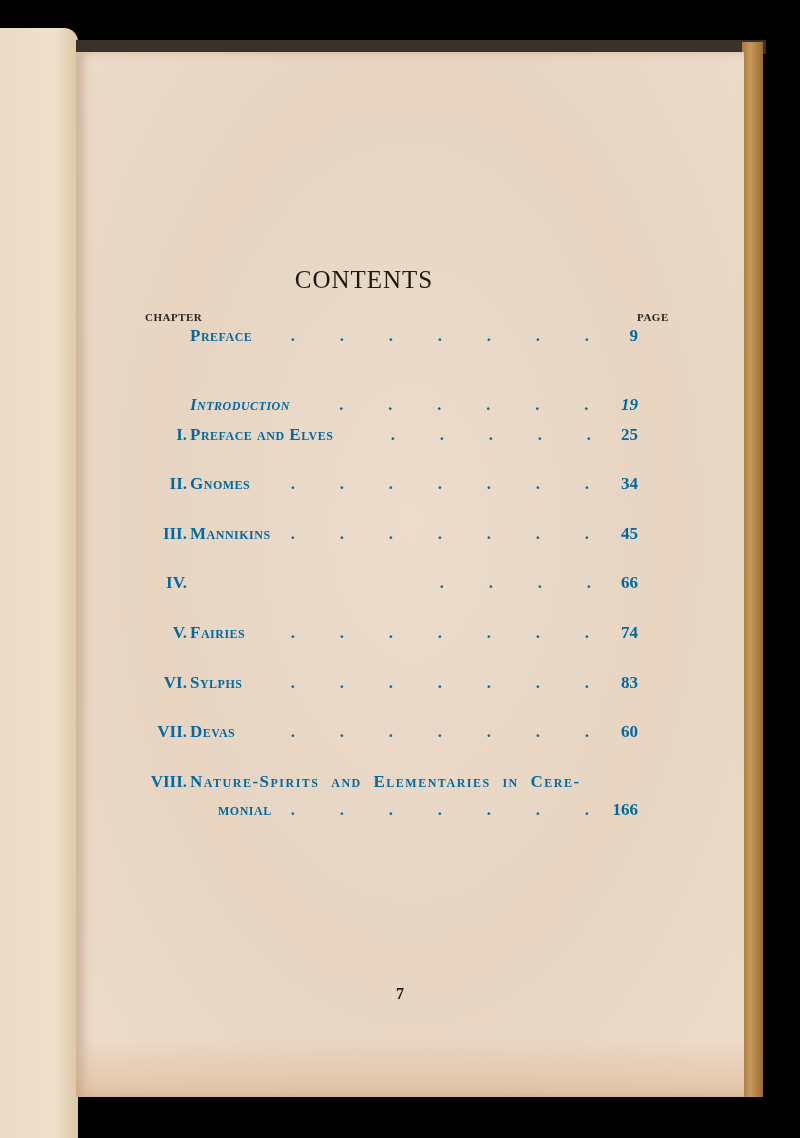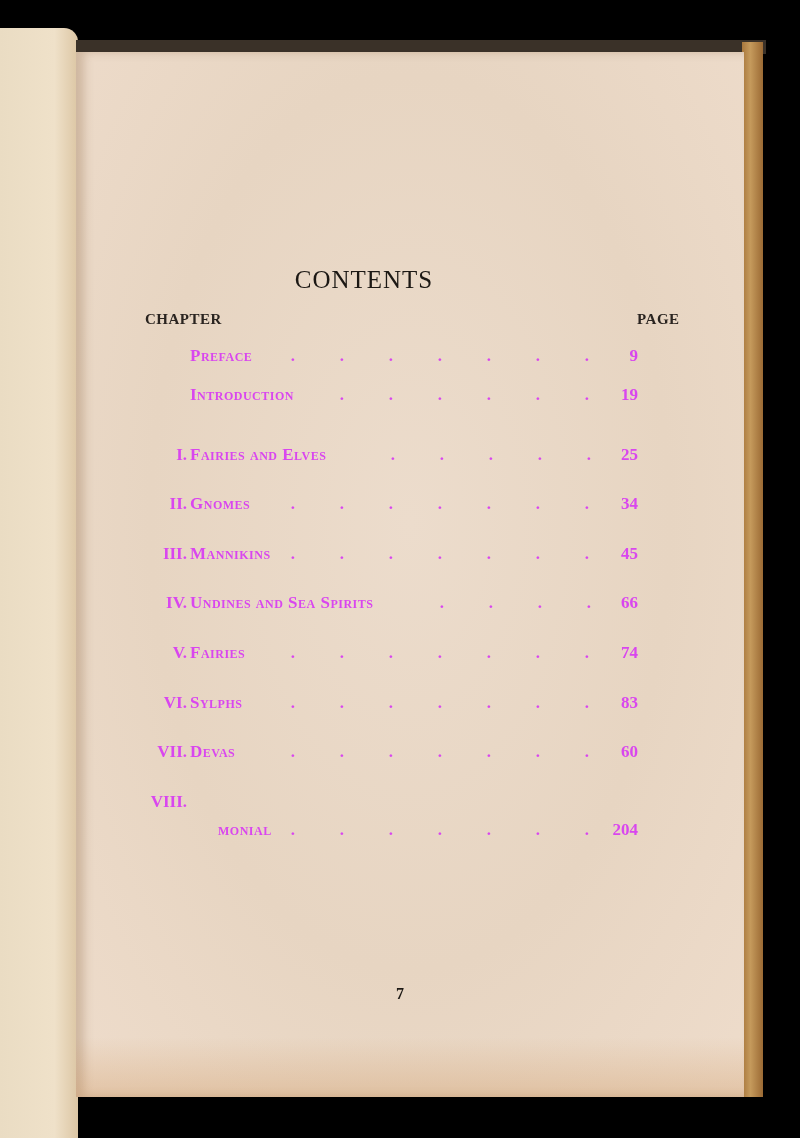--- a/index.html
+++ b/index.html
@@ -27,25 +27,25 @@
   }
   .top-shadow {
     position: absolute; left: 76px; top: 40px; width: 690px; height: 14px;
     background: #3a3128;
   }
   .title {
     position: absolute; left: 0; width: 728px; top: 266px; text-align: center;
     font-size: 25px; letter-spacing: 1px; color: #1c1814;
   }
   .col-head {
-    position: absolute; top: 311px; font-size: 15px; font-weight: bold; color: #2a2420; letter-spacing: 0.5px; text-align: center;
+    position: absolute; top: 311px; font-size: 11px; font-weight: bold; color: #2a2420; letter-spacing: 0.5px; text-align: center;
   }
   .toc-row {
-    position: absolute; left: 140px; width: 498px; height: 24px; color: #d946ef;
-    font-size: 16px; font-weight: bold; margin-top: 20px;
+    position: absolute; left: 140px; width: 498px; height: 24px; color: #0369a1;
+    font-size: 16px; font-weight: bold;
   }
   .row-num-wrap { position: absolute; left: 0; width: 47px; text-align: right; font-size: 17px; }
   .label {
     position: absolute; left: 50px; white-space: nowrap; font-variant: small-caps; font-size: 17px; letter-spacing: 0.5px;
   }
   .dots {
     position: absolute; white-space: nowrap; letter-spacing: 0; font-size: 17px;
   }
   .dots span { display: inline-block; width: 49px; text-align: right; }
   .page {
@@ -69,51 +69,50 @@
 <div class="col-head" style="left:145px;">CHAPTER</div>
 <div class="col-head" style="left:605px;margin-left:32px;">PAGE</div>
 
 <div class="toc-row" style="top:326px;">
   <span class="row-num-wrap"></span>
   <span class="label">Preface</span>
   <span class="dots" style="left:106px;"><span>.</span><span>.</span><span>.</span><span>.</span><span>.</span><span>.</span><span>.</span></span>
   <span class="page">9</span>
 </div>
 
-<div class="toc-row" style="top:365px;">
+<div class="toc-row" style="top:395px;font-style:italic;">
   <span class="row-num-wrap"></span>
   <span class="label">Introduction</span>
   <span class="dots" style="left:155px;"><span>.</span><span>.</span><span>.</span><span>.</span><span>.</span><span>.</span></span>
   <span class="page">19</span>
 </div>
 
 <div class="toc-row" style="top:425px;">
   <span class="row-num-wrap">I.</span>
-  <span class="label">Fairies and Elves</span>
+  <span class="label">Preface and Elves</span>
   <span class="dots" style="left:206px;"><span>.</span><span>.</span><span>.</span><span>.</span><span>.</span></span>
   <span class="page">25</span>
 </div>
 
 <div class="toc-row" style="top:474px;font-family:Liberation Serif, serif;">
   <span class="row-num-wrap">II.</span>
   <span class="label">Gnomes</span>
   <span class="dots" style="left:106px;"><span>.</span><span>.</span><span>.</span><span>.</span><span>.</span><span>.</span><span>.</span></span>
   <span class="page">34</span>
 </div>
 
 <div class="toc-row" style="top:524px;">
   <span class="row-num-wrap">III.</span>
   <span class="label">Mannikins</span>
   <span class="dots" style="left:106px;"><span>.</span><span>.</span><span>.</span><span>.</span><span>.</span><span>.</span><span>.</span></span>
   <span class="page">45</span>
 </div>
 
 <div class="toc-row" style="top:573px;">
   <span class="row-num-wrap">IV.</span>
-  <span class="label">Undines and Sea Spirits</span>
   <span class="dots" style="left:255px;"><span>.</span><span>.</span><span>.</span><span>.</span></span>
   <span class="page">66</span>
 </div>
 
 <div class="toc-row" style="top:623px;">
   <span class="row-num-wrap">V.</span>
   <span class="label">Fairies</span>
   <span class="dots" style="left:106px;"><span>.</span><span>.</span><span>.</span><span>.</span><span>.</span><span>.</span><span>.</span></span>
   <span class="page">74</span>
 </div>
@@ -127,20 +126,21 @@
 
 <div class="toc-row" style="top:722px;">
   <span class="row-num-wrap">VII.</span>
   <span class="label">Devas</span>
   <span class="dots" style="left:106px;"><span>.</span><span>.</span><span>.</span><span>.</span><span>.</span><span>.</span><span>.</span></span>
   <span class="page">60</span>
 </div>
 
 <div class="toc-row" style="top:772px;">
   <span class="row-num-wrap">VIII.</span>
+  <span class="label" style="letter-spacing:1.5px; word-spacing:6px;">Nature-Spirits and Elementaries in Cere-</span>
 </div>
 <div class="toc-row" style="top:800px;">
   <span class="label" style="left:78px;">monial</span>
   <span class="dots" style="left:106px;"><span>.</span><span>.</span><span>.</span><span>.</span><span>.</span><span>.</span><span>.</span></span>
-  <span class="page">204</span>
+  <span class="page">166</span>
 </div>
 
 <div class="folio">7</div>
 
 </body></html>

